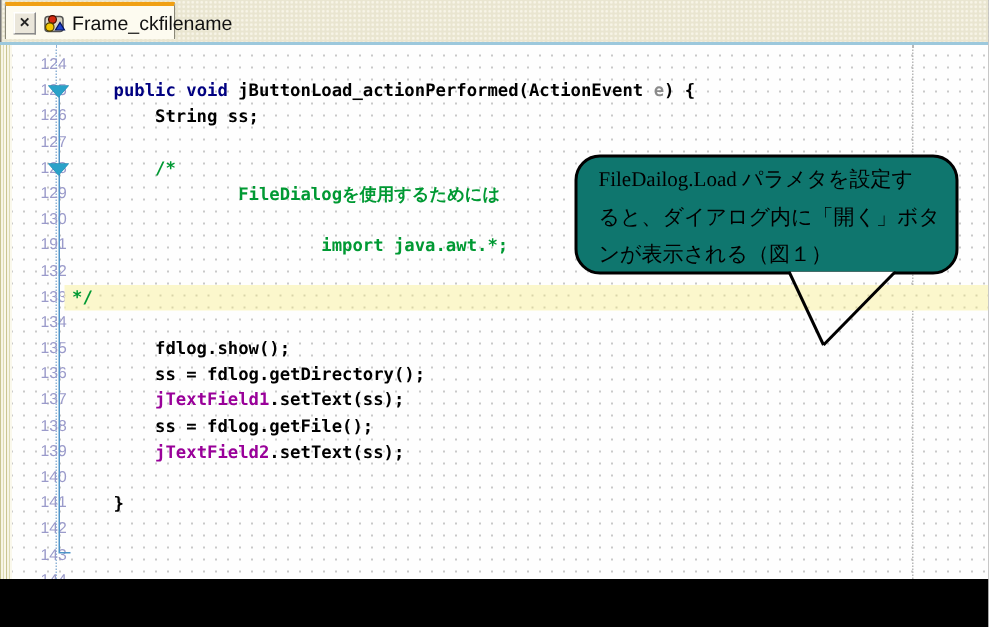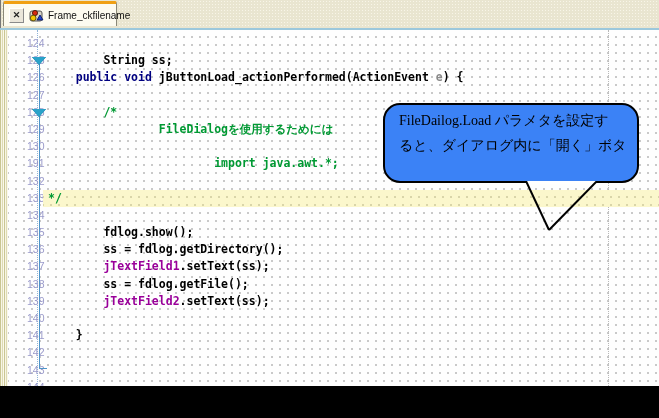--- a/index.html
+++ b/index.html
@@ -23,21 +23,21 @@
     background:#fdfbf0;
     border:1px solid #8a8878; border-bottom:none;
     border-top:3px solid var(--accent); border-radius:2px 2px 0 0;
   }
   .structure-btn{
     width:15px; height:15px; box-sizing:border-box; flex:0 0 auto;
     background:#eae6da; border:1px solid; border-color:#fff #8a8a8a #8a8a8a #fff;
     font-size:9px; line-height:12px; text-align:center; color:#222;
     font-weight:bold; padding:0; cursor:default;
   }
-  .tab-label{ font-size:10px; color:#111; white-space:nowrap; }
+  .tab-label{ font-size:13px; color:#111; white-space:nowrap; }
   
   .editor{
     position:absolute; left:0; top:28px; width:659px; height:358px;
     background-color:#fefefe;
     background-image:radial-gradient(circle,#c9c9c9 0.8px,transparent 0.9px);
     background-size:8px 8px; background-position:4px 3px;
     border-top:2px solid #9cc8dc;
     box-sizing:border-box; overflow:hidden;
   }
   .leftstripe{
@@ -85,21 +85,21 @@
   .c-param{ color:#8a8a8a; }
   .fold-marker{
     position:absolute; left:32px; width:0; height:0;
     border-left:7px solid transparent; border-right:7px solid transparent;
     border-top:8px solid #2aa2c9;
     filter:drop-shadow(0 0 0.5px #145e86);
   }
   
   .bubble{
     position:absolute; left:383px; top:103px; width:256px; height:80px;
-    box-sizing:border-box; background:#3b82f6;
+    box-sizing:border-box; background:#0f766e;
     border:2px solid #000; border-radius:17px; z-index:10;
     padding:3px 12px 0 14px;
     font-family:"Liberation Serif","DejaVu Serif",serif;
     font-size:14px; line-height:25px; color:#000;
   }
   .bubble span{ display:block; white-space:nowrap; }
   .bubble-tail{ position:absolute; left:516px; top:181px; z-index:11; }
   .bottombar{ position:absolute; left:0; top:386px; width:659px; height:32px; background:#000; }
 </style>
 </head>
@@ -148,22 +148,22 @@
         <div class="gnum">141</div>
         <div class="gnum">142</div>
         <div class="gnum">143</div>
         <div class="gnum">144</div>
       </div>
     <div class="fold-vline"></div>
     <div class="fold-tick"></div>
     <div class="margin-line"></div>
     <div class="code-lines">
         <div class="code-line"></div>
+        <div class="code-line"><span class="c-plain">    </span><span class="c-kw">public void </span><span class="c-plain">jButtonLoad_actionPerformed(ActionEvent </span><span class="c-param">e</span><span class="c-plain">) {</span></div>
         <div class="code-line"><span class="c-plain">        String ss;</span></div>
-        <div class="code-line"><span class="c-plain">    </span><span class="c-kw">public void </span><span class="c-plain">jButtonLoad_actionPerformed(ActionEvent </span><span class="c-param">e</span><span class="c-plain">) {</span></div>
         <div class="code-line"></div>
         <div class="code-line"><span class="c-com">        /*</span></div>
         <div class="code-line"><span class="c-com">                FileDialogを使用するためには</span></div>
         <div class="code-line"></div>
         <div class="code-line"><span class="c-com">                        import java.awt.*;</span></div>
         <div class="code-line"></div>
         <div class="code-line hl"><span class="c-com">*/</span></div>
         <div class="code-line"></div>
         <div class="code-line"><span class="c-plain">        fdlog.show();</span></div>
         <div class="code-line"><span class="c-plain">        ss = fdlog.getDirectory();</span></div>
@@ -176,20 +176,21 @@
       </div>
     <div id="fold-layer">
         <div class="fold-marker" style="top: 27.2px;"></div>
         <div class="fold-marker" style="top: 78.8px;"></div>
       </div>
   </div>
 
   <div class="bubble">
     <span>FileDailog.Load パラメタを設定す</span>
     <span>ると、ダイアログ内に「開く」ボタ</span>
+    <span>ンが表示される（図１）</span>
   </div>
   <svg class="bubble-tail" width="90" height="52" viewBox="0 0 90 52">
     <line x1="11" y1="1.5" x2="80" y2="1.5" stroke="#ffffff" stroke-width="3"></line>
     <line x1="10" y1="0" x2="33" y2="49" stroke="#000" stroke-width="2"></line>
     <line x1="81" y1="0" x2="33" y2="49" stroke="#000" stroke-width="2"></line>
   </svg>
 
   <div class="bottombar"></div>
 </div>
 

